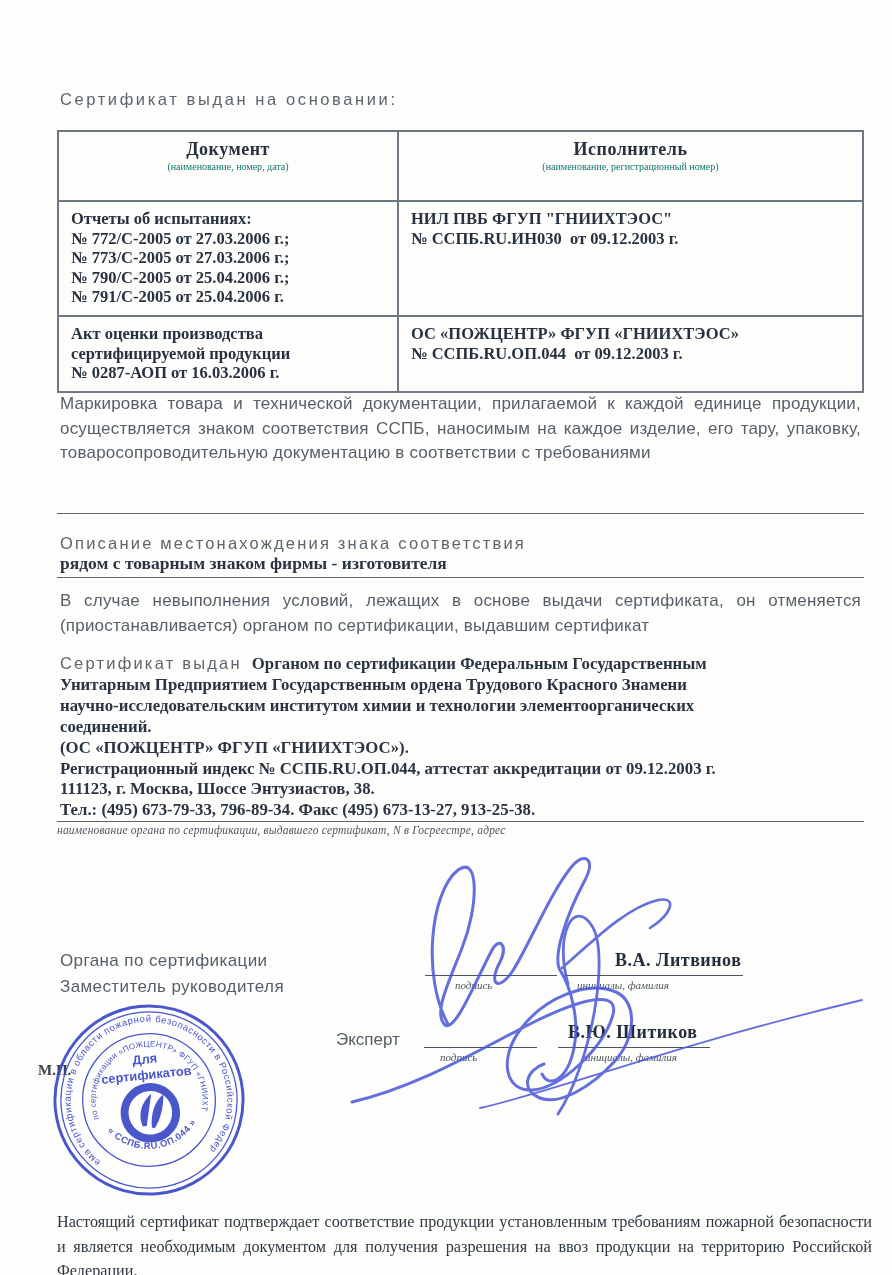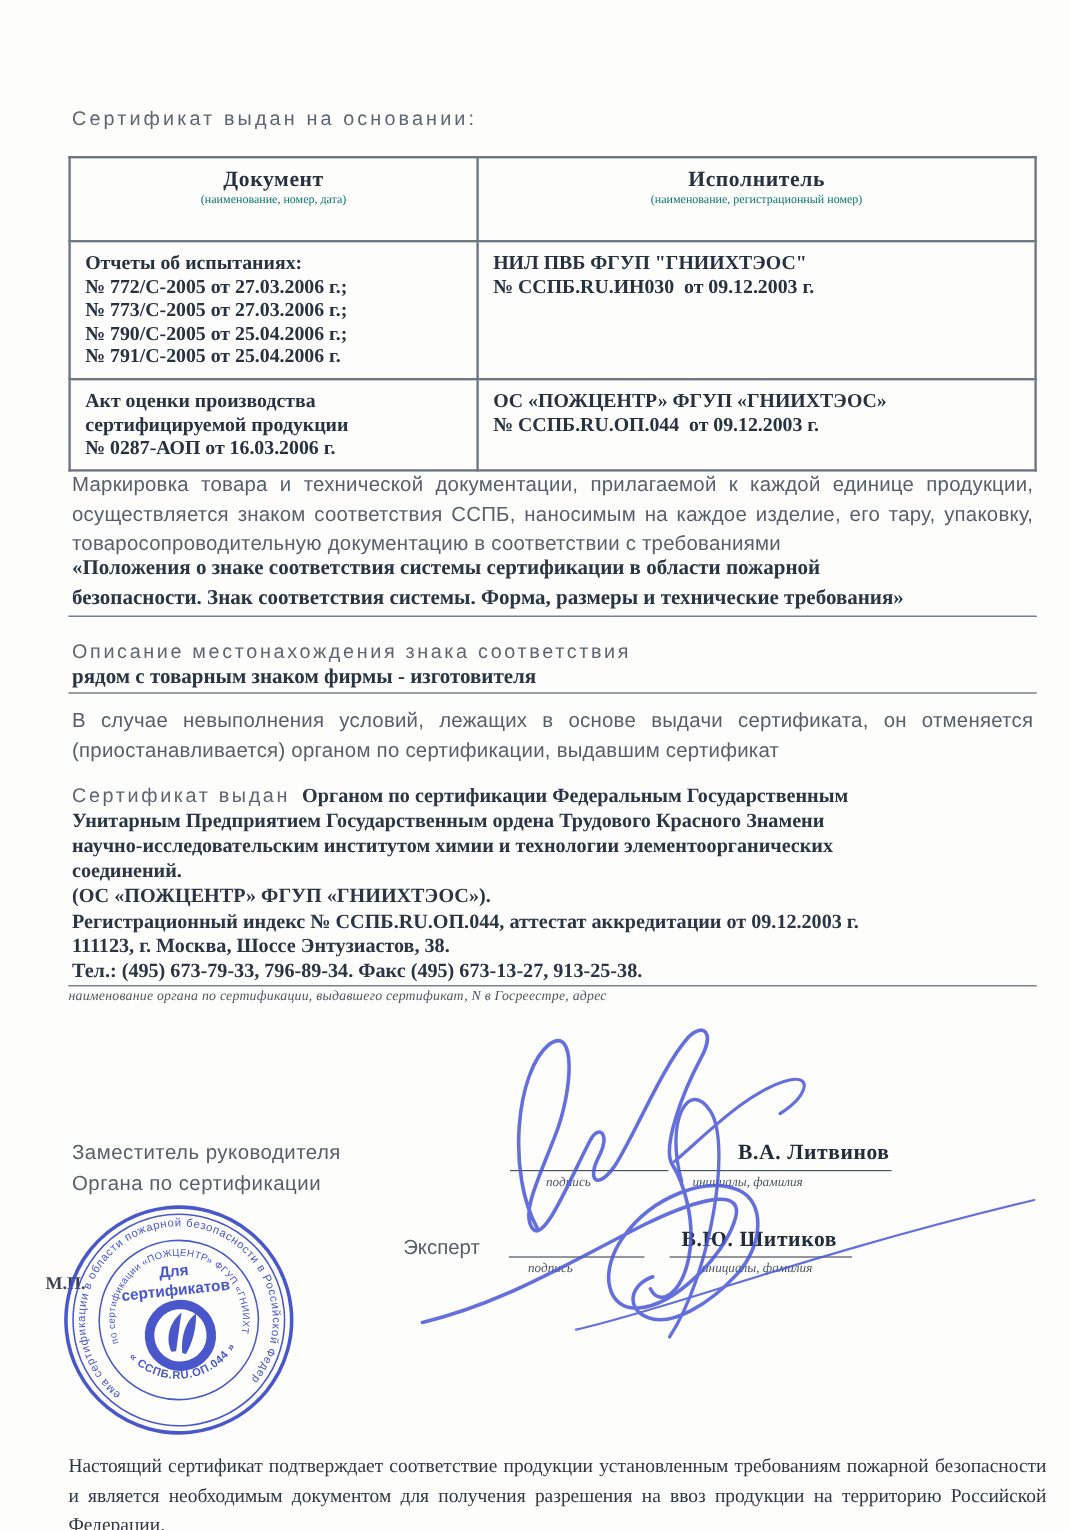--- a/index.html
+++ b/index.html
@@ -139,24 +139,20 @@
       <td>
         <div class="cell-line">ОС «ПОЖЦЕНТР» ФГУП «ГНИИХТЭОС»</div>
         <div class="cell-line">№ ССПБ.RU.ОП.044  от 09.12.2003 г.</div>
       </td>
     </tr>
   </tbody>
     </table>
 
   <div class="abs para" style="left:60px; top:392px;">Маркировка товара и технической документации, прилагаемой к каждой единице продукции, осуществляется знаком соответствия ССПБ, наносимым на каждое изделие, его тару, упаковку, товаросопроводительную документацию в соответствии с требованиями</div>
 
-  <div class="abs reg-lines bold-serif">
-    <div>«Положения о знаке соответствия системы сертификации в области пожарной</div>
-    <div>безопасности. Знак соответствия системы. Форма, размеры и технические требования»</div>
-  </div>
   <div class="abs rule" style="top:513px;"></div>
 
   <div class="abs section-label" style="left:60px; top:534px;">Описание местонахождения знака соответствия</div>
   <div class="abs bold-serif mark-value" style="left:60px; top:553px;">рядом с товарным знаком фирмы - изготовителя</div>
   <div class="abs rule" style="top:577px;"></div>
 
   <div class="abs para" style="left:60px; top:589px;">В случае невыполнения условий, лежащих в основе выдачи сертификата, он отменяется (приостанавливается) органом по сертификации, выдавшим сертификат</div>
 
   <div class="abs issued">
     <div class="issued-line"><span class="issued-label">Сертификат выдан</span><span>Органом по сертификации Федеральным Государственным</span></div>
@@ -165,22 +161,22 @@
     <div class="issued-line">соединений.</div>
     <div class="issued-line">(ОС «ПОЖЦЕНТР» ФГУП «ГНИИХТЭОС»).</div>
     <div class="issued-line">Регистрационный индекс № ССПБ.RU.ОП.044, аттестат аккредитации от 09.12.2003 г.</div>
     <div class="issued-line">111123, г. Москва, Шоссе Энтузиастов, 38.</div>
     <div class="issued-line">Тел.: (495) 673-79-33, 796-89-34. Факс (495) 673-13-27, 913-25-38.</div>
   </div>
   <div class="abs rule" style="top:821px;"></div>
   <div class="abs org-caption">наименование органа по сертификации, выдавшего сертификат, N в Госреестре, адрес</div>
 
   <div class="abs deputy">
+    <div>Органа по сертификации</div>
     <div>Заместитель руководителя</div>
-    <div>Органа по сертификации</div>
   </div>
   <div class="abs expert-label">Эксперт</div>
 
   <div class="abs sig-line" style="left:425px; top:975px; width:132px;"></div>
   <div class="abs sig-caption" style="left:455px; top:979px;">подпись</div>
   <div class="abs sig-name" style="left:575px; top:950px;margin-left:40px;">В.А. Литвинов</div>
   <div class="abs sig-line" style="left:565px; top:975px; width:178px;"></div>
   <div class="abs sig-caption" style="left:577px; top:979px;">инициалы, фамилия</div>
 
   <div class="abs sig-line" style="left:424px; top:1047px; width:113px;"></div>

